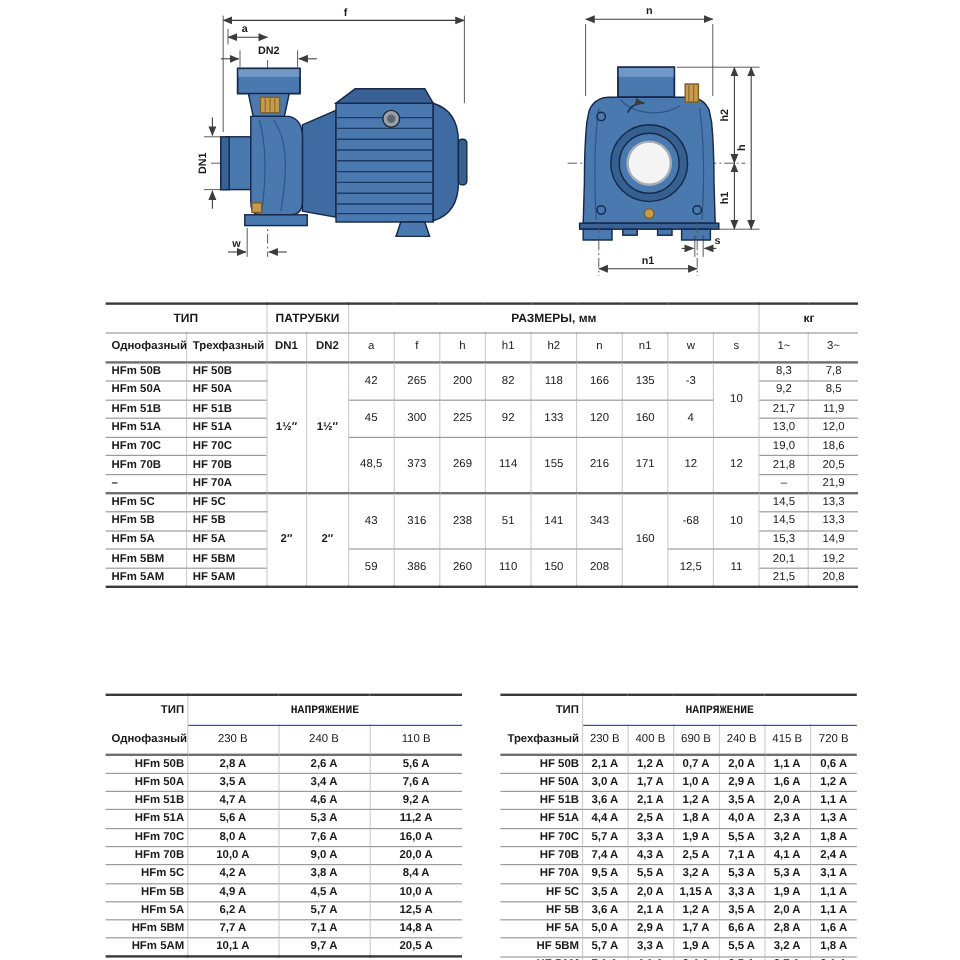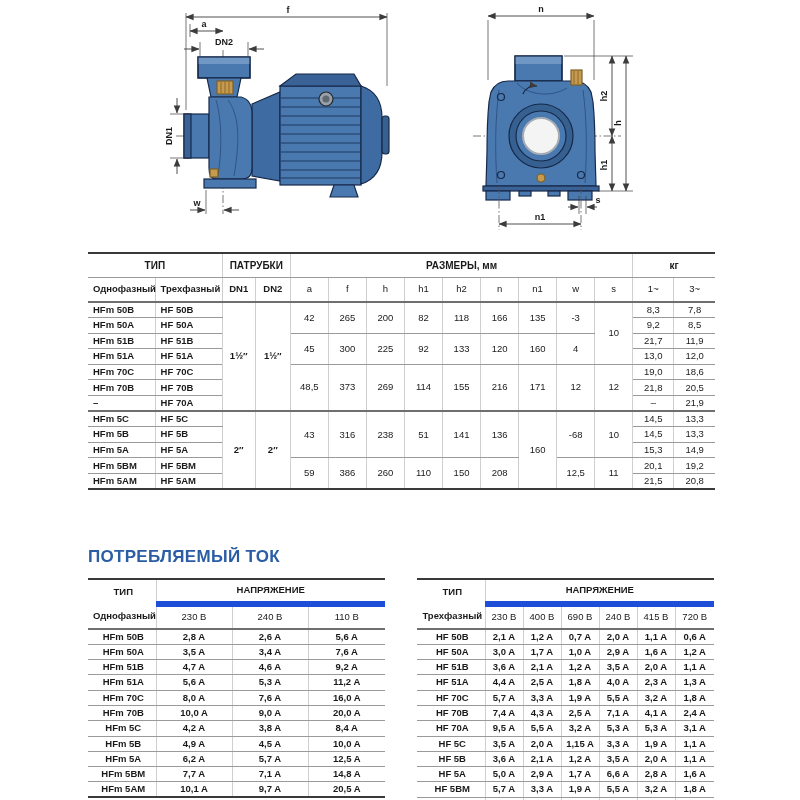--- a/index.html
+++ b/index.html
@@ -18,21 +18,21 @@
   .lbl { font-size:9px; font-weight:bold; fill:#1a1a1a; text-anchor:middle; font-family:"Liberation Sans", sans-serif; }
 
   
   table { border-collapse:collapse; table-layout:fixed; }
   th, td { font-weight:normal; text-align:center; vertical-align:middle;
            border-top:1px solid #9a9a9a; border-bottom:1px solid #9a9a9a;
            border-left:1px solid #cfcfcf; border-right:1px solid #cfcfcf;
            padding:0 2px; line-height:1.1; }
   tr > *:first-child { border-left:none; }
   tr > *:last-child  { border-right:none; }
-  .al { text-align:center; padding-left:5px;margin-top:48px; }
+  .al { text-align:right; padding-left:5px;margin-top:48px; }
   .b  { font-weight:bold; }
 
   
   .dim-table { position:absolute; left:88px; top:252px; width:627px;
                border-top:2px solid #3a3a3a; border-bottom:2px solid #3a3a3a; font-size:9.5px; }
   .dim-table thead tr.h1 th { height:24px; font-weight:bold; font-size:10px; border-top:none; }
   .dim-table thead tr.h2 th { height:25px; border-bottom:1px solid #8a8a8a; }
   .dim-table tbody td { height:15.6px; }
   .dim-table tbody tr:first-child td { border-top:2px solid #6f6f6f; }
   .dim-table tbody tr.gsep td { border-top:2px solid #6f6f6f; }
@@ -42,21 +42,21 @@
   
   .section-title { position:absolute; left:88px; top:547px; font-size:17px; font-weight:bold;
                    color:#2b5da5; letter-spacing:0.3px; }
   .cur-table { position:absolute; top:578px; width:297px;
                border-top:2px solid #3a3a3a; border-bottom:2px solid #3a3a3a; font-size:9.5px; }
   .cur-single { left:88px; }
   .cur-three  { left:417px; }
   .cur-table thead th { height:25px; }
   .cur-table thead tr.h1 th:first-child { border-bottom:none; font-weight:bold; }
   .cur-table thead tr.h2 th:first-child { border-top:none; font-weight:bold; }
-  .cur-table thead tr.h1 th.vh { font-weight:bold; border-bottom:6px solid #1d4ed8; }
+  .cur-table thead tr.h1 th.vh { font-weight:bold; border-bottom:1px solid #1d4ed8;font-family:Liberation Mono, monospace; }
   .cur-table tbody td { height:15.3px; font-weight:bold; }
   .cur-table tbody tr:first-child td { border-top:2px solid #6f6f6f; }
 </style>
 </head>
 <body>
 
 <div class="page">
 
   <svg class="side-svg" viewBox="0 0 330 240">
     <defs>
@@ -321,21 +321,21 @@
       <tr class="gsep">
         <td class="m">HFm 5C</td>
         <td class="m">HF 5C</td>
         <td class="b" rowspan="5">2″</td>
         <td class="b" rowspan="5">2″</td>
         <td rowspan="3">43</td>
         <td rowspan="3">316</td>
         <td rowspan="3">238</td>
         <td rowspan="3">51</td>
         <td rowspan="3">141</td>
-        <td rowspan="3">136</td>
+        <td rowspan="3">343</td>
         <td rowspan="5">160</td>
         <td rowspan="3">-68</td>
         <td rowspan="3">10</td>
         <td class="kg">14,5</td>
         <td class="kg">13,3</td>
       </tr>
       <tr>
         <td class="m">HFm 5B</td>
         <td class="m">HF 5B</td>
         <td class="kg">14,5</td>
@@ -363,21 +363,20 @@
       </tr>
       <tr>
         <td class="m">HFm 5AM</td>
         <td class="m">HF 5AM</td>
         <td class="kg">21,5</td>
         <td class="kg">20,8</td>
       </tr>
     </tbody>
   </table>
 
-  <div class="section-title">ПОТРЕБЛЯЕМЫЙ ТОК</div>
 
   <table class="cur-table cur-single">
     <colgroup>
         <col style="width:68px">
         <col style="width:76px">
         <col style="width:76px">
         <col style="width:77px">
       </colgroup>
     <thead>
       <tr class="h1">

